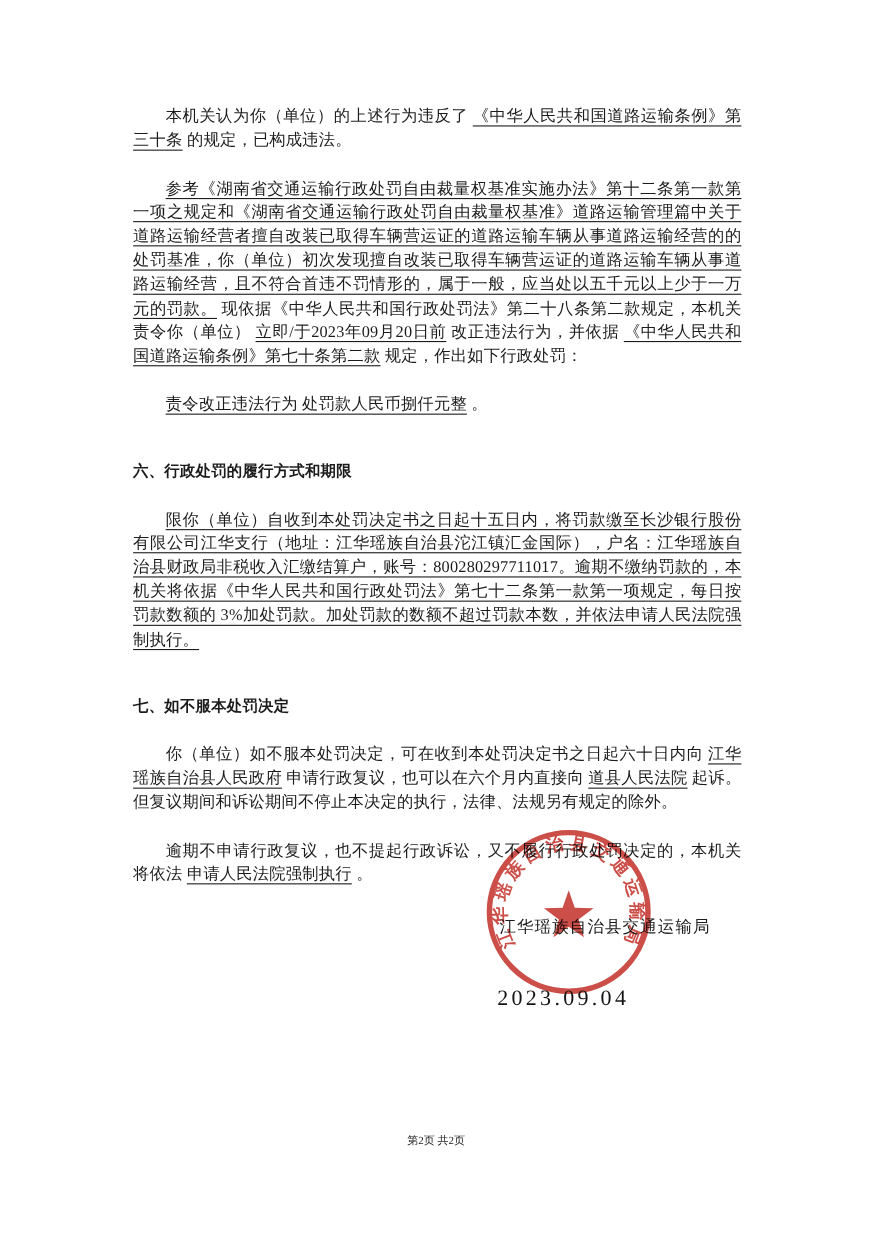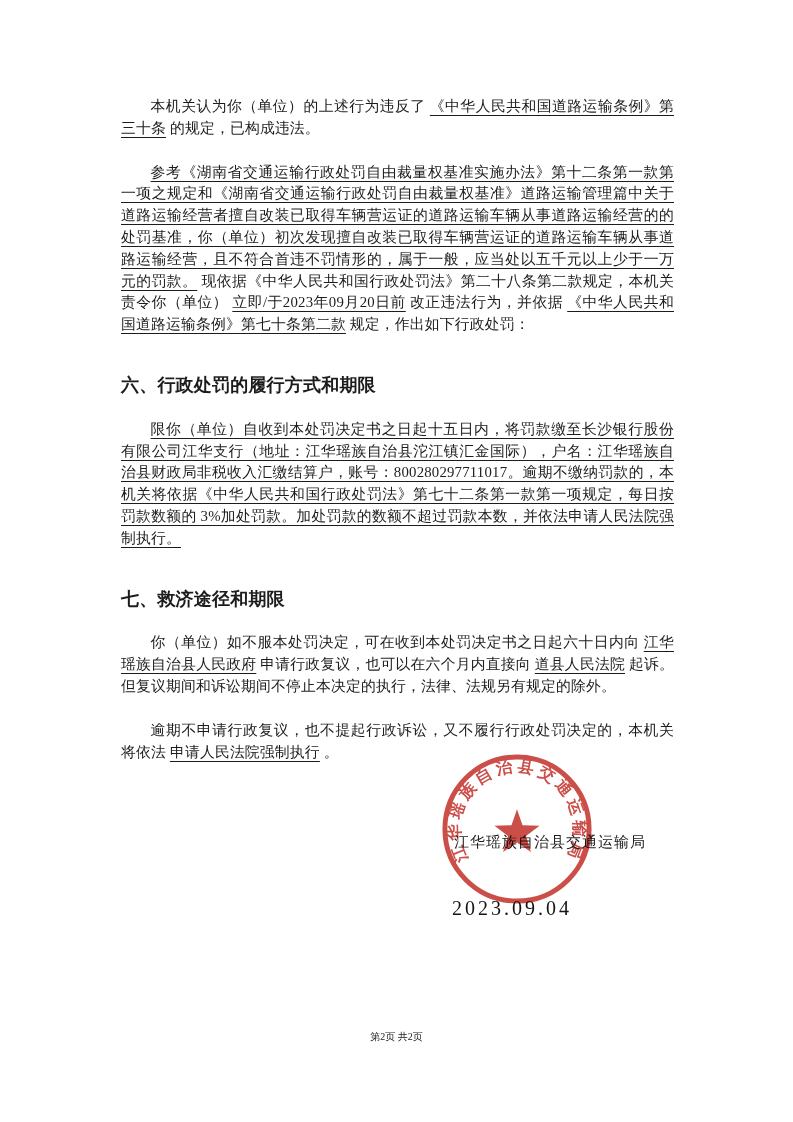--- a/index.html
+++ b/index.html
@@ -25,21 +25,21 @@
     line-height: 21.8px;
     text-align: justify;
     letter-spacing: 0.2px;
   }
   .para {
     text-indent: 2em;
     margin-bottom: 22px;
   }
   .sec-heading {
     font-weight: bold;
-    font-size: 18px;
+    font-size: 14px;
     margin: 39px 0 22px 0;
     text-indent: 0;
   }
   .u {
     text-decoration: underline;
     text-underline-offset: 4px;
     text-decoration-thickness: 1px;
   }
   .signature-line {
     position: absolute;
@@ -90,23 +90,24 @@
   }
 </style>
 </head>
 <body>
 
 <div class="page">
 
   <div class="content">
       <p class="para"><span>本机关认为你（单位）的上述行为违反了 </span><span class="u">《中华人民共和国道路运输条例》第三十条</span><span> 的规定，已构成违法。</span></p>
       <p class="para"><span class="u">参考《湖南省交通运输行政处罚自由裁量权基准实施办法》第十二条第一款第一项之规定和《湖南省交通运输行政处罚自由裁量权基准》道路运输管理篇中关于道路运输经营者擅自改装已取得车辆营运证的道路运输车辆从事道路运输经营的的处罚基准，你（单位）初次发现擅自改装已取得车辆营运证的道路运输车辆从事道路运输经营，且不符合首违不罚情形的，属于一般，应当处以五千元以上少于一万元的罚款。</span><span> 现依据《中华人民共和国行政处罚法》第二十八条第二款规定，本机关责令你（单位） </span><span class="u">立即/于2023年09月20日前</span><span> 改正违法行为，并依据 </span><span class="u">《中华人民共和国道路运输条例》第七十条第二款</span><span> 规定，作出如下行政处罚：</span></p>
+      <p class="para"><span class="u">责令改正违法行为 处罚款人民币捌仟元整</span><span> 。</span></p>
       <div class="sec-heading">六、行政处罚的履行方式和期限</div>
       <p class="para"><span class="u">限你（单位）自收到本处罚决定书之日起十五日内，将罚款缴至长沙银行股份有限公司江华支行（地址：江华瑶族自治县沱江镇汇金国际），户名：江华瑶族自治县财政局非税收入汇缴结算户，账号：800280297711017。逾期不缴纳罚款的，本机关将依据《中华人民共和国行政处罚法》第七十二条第一款第一项规定，每日按罚款数额的 3%加处罚款。加处罚款的数额不超过罚款本数，并依法申请人民法院强制执行。</span></p>
-      <div class="sec-heading">七、救济途径和期限</div>
+      <div class="sec-heading">七、如不服本处罚决定</div>
       <p class="para"><span>你（单位）如不服本处罚决定，可在收到本处罚决定书之日起六十日内向 </span><span class="u">江华瑶族自治县人民政府</span><span> 申请行政复议，也可以在六个月内直接向 </span><span class="u">道县人民法院</span><span> 起诉。但复议期间和诉讼期间不停止本决定的执行，法律、法规另有规定的除外。</span></p>
       <p class="para"><span>逾期不申请行政复议，也不提起行政诉讼，又不履行行政处罚决定的，本机关将依法 </span><span class="u">申请人民法院强制执行</span><span> 。</span></p>
     </div>
 
   <div class="signature-line">江华瑶族自治县交通运输局</div>
 
   <div class="seal">
     <svg viewBox="0 0 160 160">
       <circle cx="80" cy="80" r="73" fill="none" stroke="#c5352e" stroke-width="5"></circle>
       <path id="sealTextArc" d="M 39 121 A 58 58 0 1 1 121 121" fill="none"></path>

